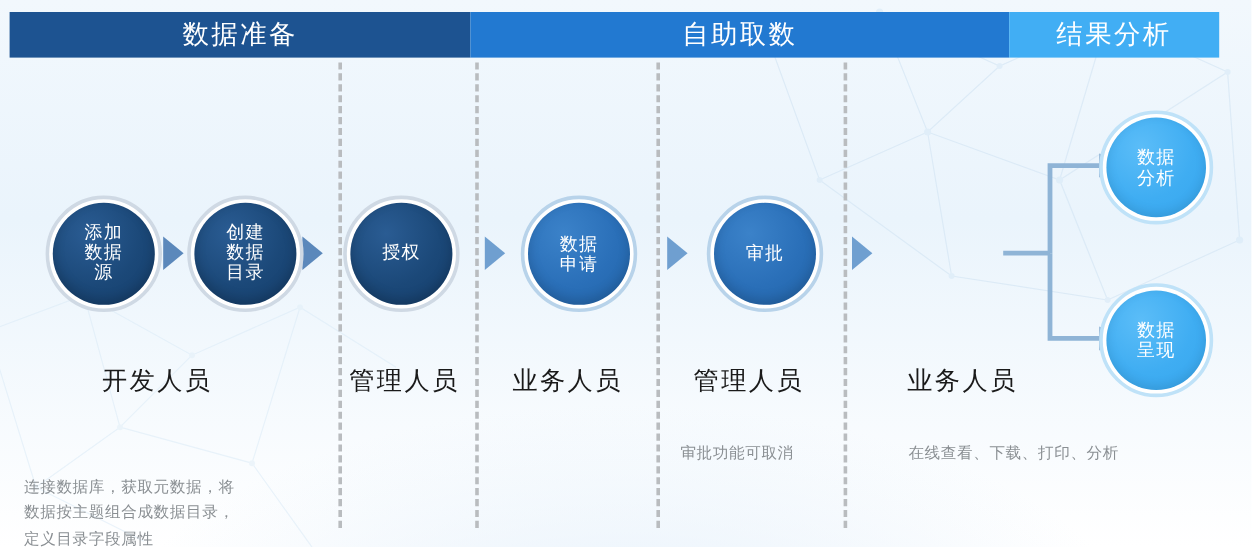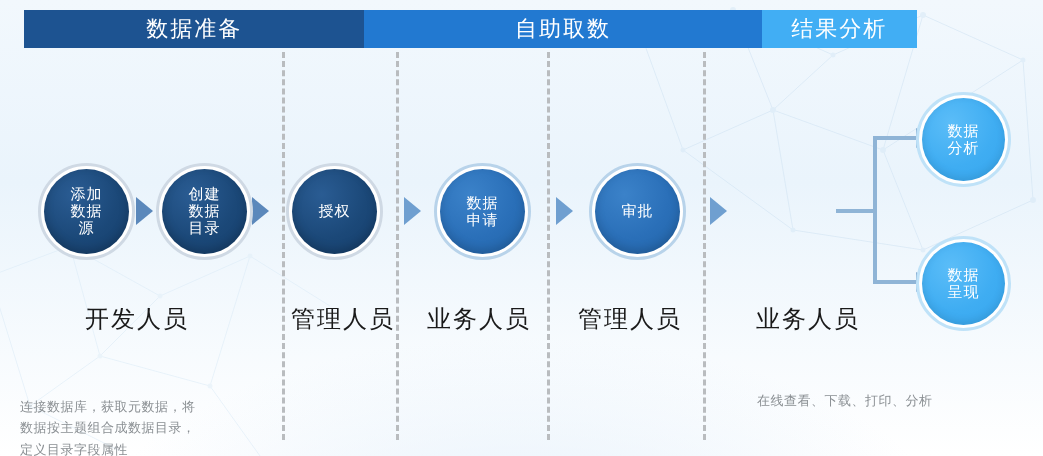--- a/index.html
+++ b/index.html
@@ -13,21 +13,21 @@
     position:relative;width:1043px;height:456px;overflow:hidden;
     background:
       radial-gradient(ellipse 620px 300px at 50% 120%, #e4f0fb 0%, rgba(228,240,251,0) 70%),
       linear-gradient(180deg,#f2f8fd 0%, #eaf4fc 40%, #ffffff 100%);
   }
   
   .netdeco{position:absolute;top:0;right:0;width:420px;height:300px;opacity:.55;pointer-events:none;}
   .netdeco2{position:absolute;bottom:0;left:0;width:330px;height:240px;opacity:.5;pointer-events:none;}
 
   
-  .bands{position:absolute;left:24px;top:10px;width:893px;height:38px;display:flex;}
+  .bands{position:absolute;left:8px;top:10px;width:1008px;height:38px;display:flex;}
   .band{
     display:flex;align-items:center;justify-content:center;
     color:#ffffff;font-size:22px;letter-spacing:2px;
     font-family:"DejaVu Sans","Liberation Sans",sans-serif;
     height:38px;
   }
   .band-1{width:390px;background:#1d5391;}
   .band-2{width:455px;background:#2279d1;}
   .band-3{width:178px;background:#41aef4;}
 
@@ -77,21 +77,21 @@
   .tri{
     position:absolute;width:0;height:0;
     border-top:14px solid transparent;
     border-bottom:14px solid transparent;
     border-left:17px solid #6f9fd0;
   }
   .tri.dark{border-left-color:#5b88bb;}
 
   
   .role{
-    position:absolute;color:#1a1a1a;font-size:24px;letter-spacing:2px;
+    position:absolute;color:#1a1a1a;font-size:21px;letter-spacing:2px;
     white-space:nowrap;
   }
   
   .desc{
     position:absolute;color:#8a8f93;font-size:13px;line-height:1.65;
     letter-spacing:.5px;white-space:pre-line;
   }
 </style>
 </head>
 <body>
@@ -220,15 +220,16 @@
 
   <div class="role" style="left:85px;top:303px;">开发人员</div>
   <div class="role" style="left:291px;top:303px;">管理人员</div>
   <div class="role" style="left:427px;top:303px;">业务人员</div>
   <div class="role" style="left:578px;top:303px;">管理人员</div>
   <div class="role" style="left:756px;top:303px;">业务人员</div>
 
   <div class="desc" style="left:20px;top:352px;width:245px;margin-top:44px;">连接数据库，获取元数据，将
 数据按主题组合成数据目录，
 定义目录字段属性</div>
-  <div class="desc" style="left:757px;top:368px;width:260px;margin-top:22px;">在线查看、下载、打印、分析</div>
+  <div class="desc" style="left:567px;top:368px;width:180px;">审批功能可取消</div>
+  <div class="desc" style="left:757px;top:368px;width:260px;">在线查看、下载、打印、分析</div>
 
 </div>
 
 </body></html>

